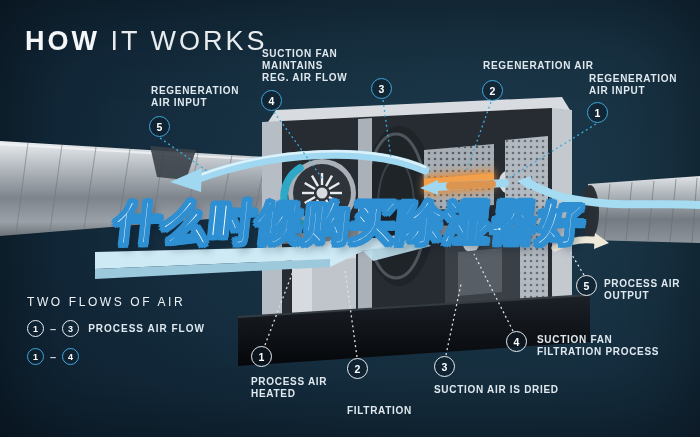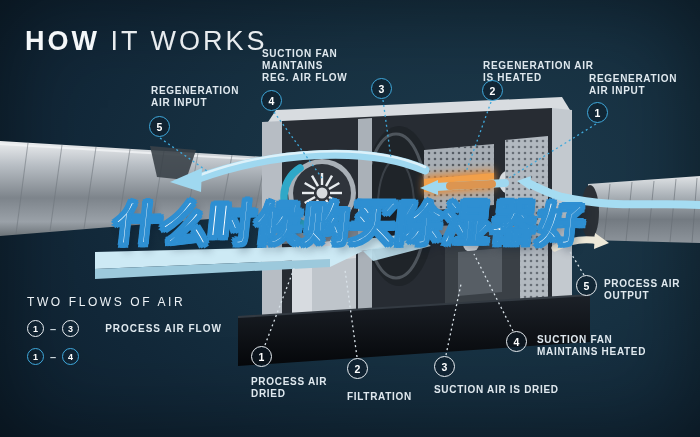--- a/index.html
+++ b/index.html
@@ -42,21 +42,21 @@
   .legend{position:absolute;left:27px;top:295px;z-index:4;}
   .legend .head{color:#edf2f6;font-size:12px;font-weight:400;letter-spacing:2.6px;}
   .legend-row{display:flex;align-items:center;gap:7px;margin-top:11px;}
   .lco{
     width:17px;height:17px;border-radius:50%;box-sizing:border-box;
     border:1.5px solid #e9eef2;display:flex;align-items:center;justify-content:center;
     color:#fff;font-size:9px;font-weight:700;flex:0 0 auto;
   }
   .legend-row.reg .lco{border-color:#3fa9dc;}
   .lco-dash{color:#cfd9e0;font-size:11px;font-weight:700;margin:0 -1px;}
-  .legend-row .rlbl{color:#dfe8ee;font-size:10px;font-weight:700;letter-spacing:1px;margin-left:19px;white-space:nowrap;}
+  .legend-row .rlbl{color:#dfe8ee;font-size:10px;font-weight:700;letter-spacing:1px;margin-left:2px;white-space:nowrap;}
 </style>
 </head>
 <body>
 
 <div id="stage">
 
   <svg width="700" height="437" viewBox="0 0 700 437">
     <defs>
       <linearGradient id="ductG" x1="0" y1="0" x2="0" y2="1">
         <stop offset="0" stop-color="#eceef0"></stop>
@@ -230,62 +230,61 @@
   <div class="co" style="left:261px;top:90px;">
       <span>4</span>
     </div>
 
   <div class="co" style="left:371px;top:78px;">
       <span>3</span>
     </div>
 
   <div class="lbl" style="left:483px;top:60px;">
     <div>REGENERATION AIR</div>
-    <div>IS HEATED</div>
   </div>
   <div class="co" style="left:482px;top:80px;">
       <span>2</span>
     </div>
 
   <div class="lbl" style="left:589px;top:73px;">
     <div>REGENERATION</div>
     <div>AIR INPUT</div>
   </div>
   <div class="co" style="left:587px;top:102px;">
       <span>1</span>
     </div>
 
   <div class="co white" style="left:251px;top:346px;">
       <span>1</span>
     </div>
   <div class="lbl" style="left:251px;top:376px;">
     <div>PROCESS AIR</div>
-    <div>DRIED</div>
+    <div>HEATED</div>
   </div>
 
   <div class="co white" style="left:347px;top:358px;">
       <span>2</span>
     </div>
-  <div class="lbl" style="left:347px;top:391px;">
+  <div class="lbl" style="left:347px;top:405px;">
     <div>FILTRATION</div>
   </div>
 
   <div class="co white" style="left:434px;top:356px;">
       <span>3</span>
     </div>
   <div class="lbl" style="left:434px;top:384px;">
     <div>SUCTION AIR IS DRIED</div>
   </div>
 
   <div class="co white" style="left:506px;top:331px;">
       <span>4</span>
     </div>
   <div class="lbl" style="left:537px;top:334px;">
     <div>SUCTION FAN</div>
-    <div>MAINTAINS HEATED</div>
+    <div>FILTRATION PROCESS</div>
   </div>
 
   <div class="co white" style="left:576px;top:275px;">
       <span>5</span>
     </div>
   <div class="lbl" style="left:604px;top:278px;">
     <div>PROCESS AIR</div>
     <div>OUTPUT</div>
   </div>
 

